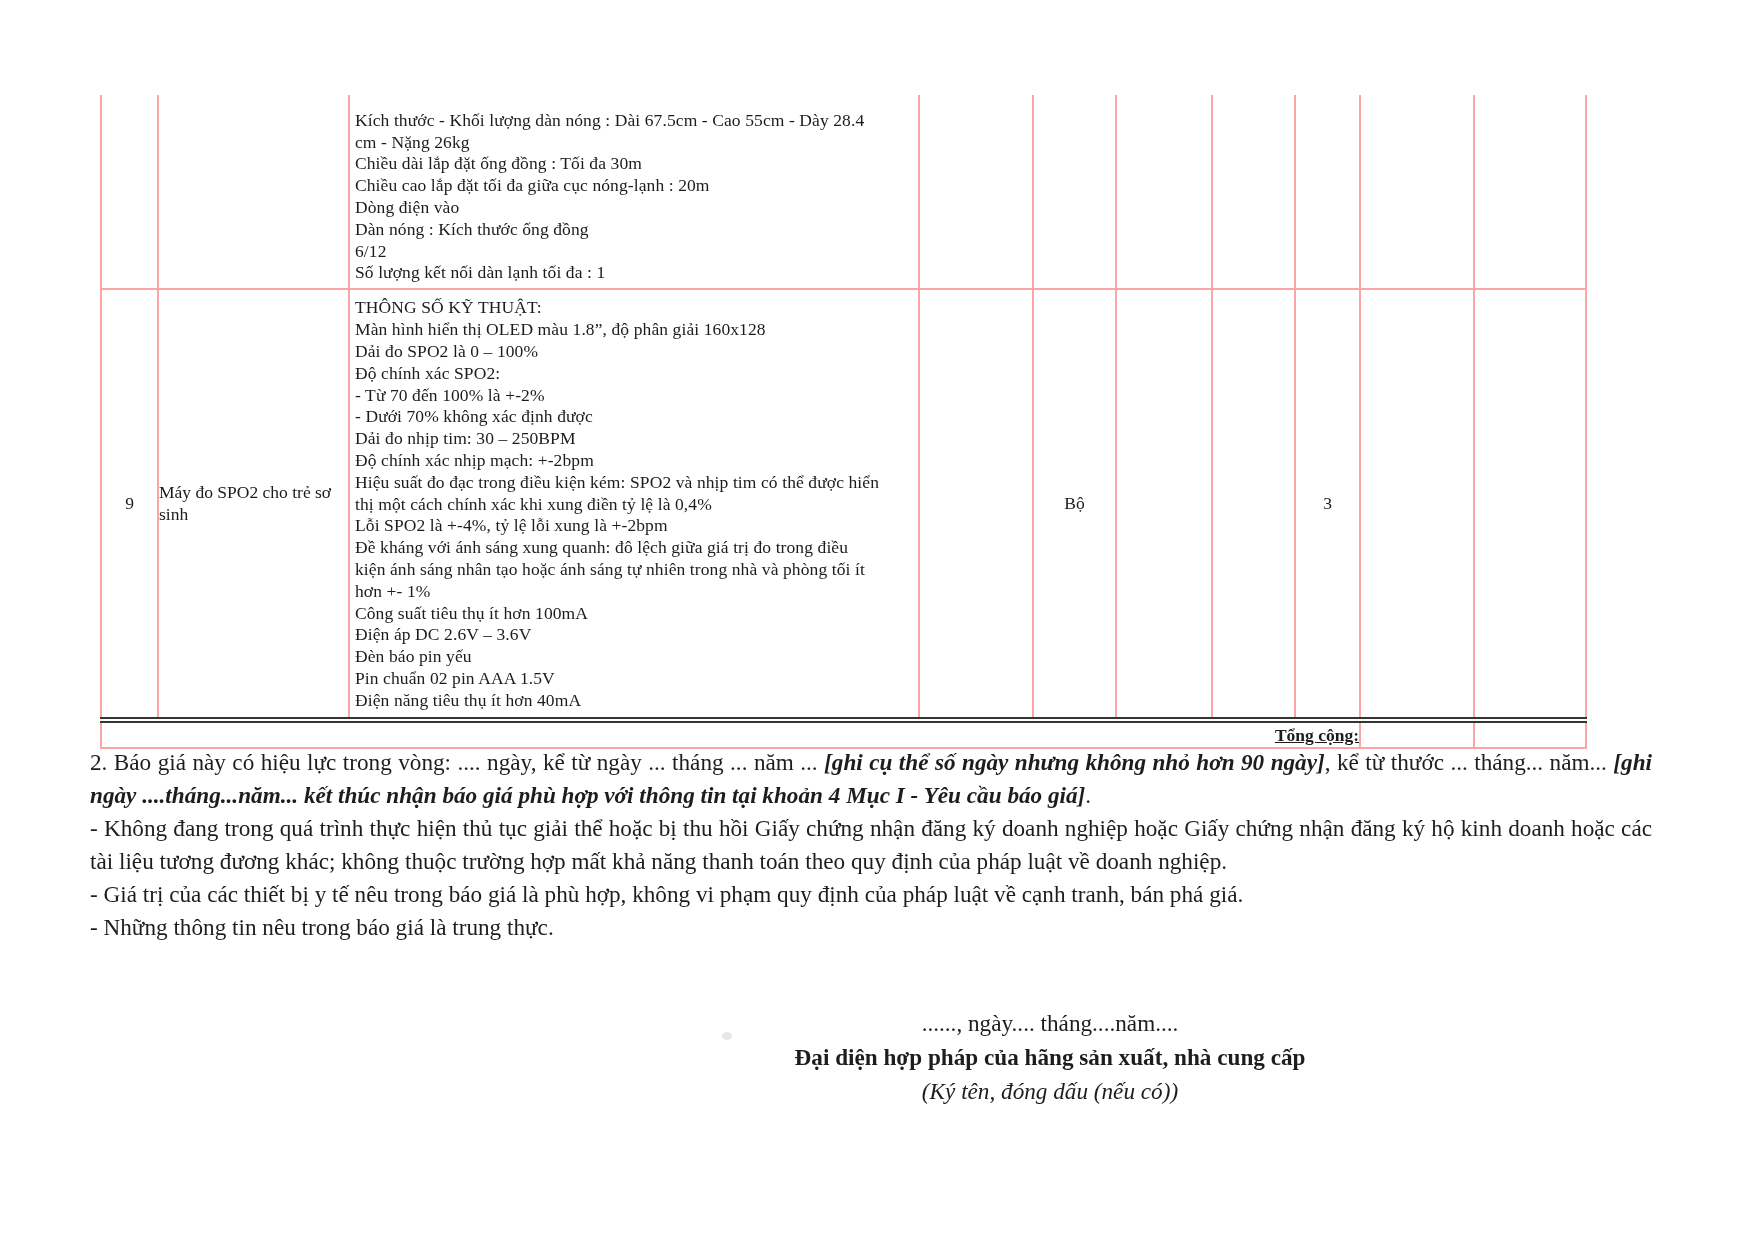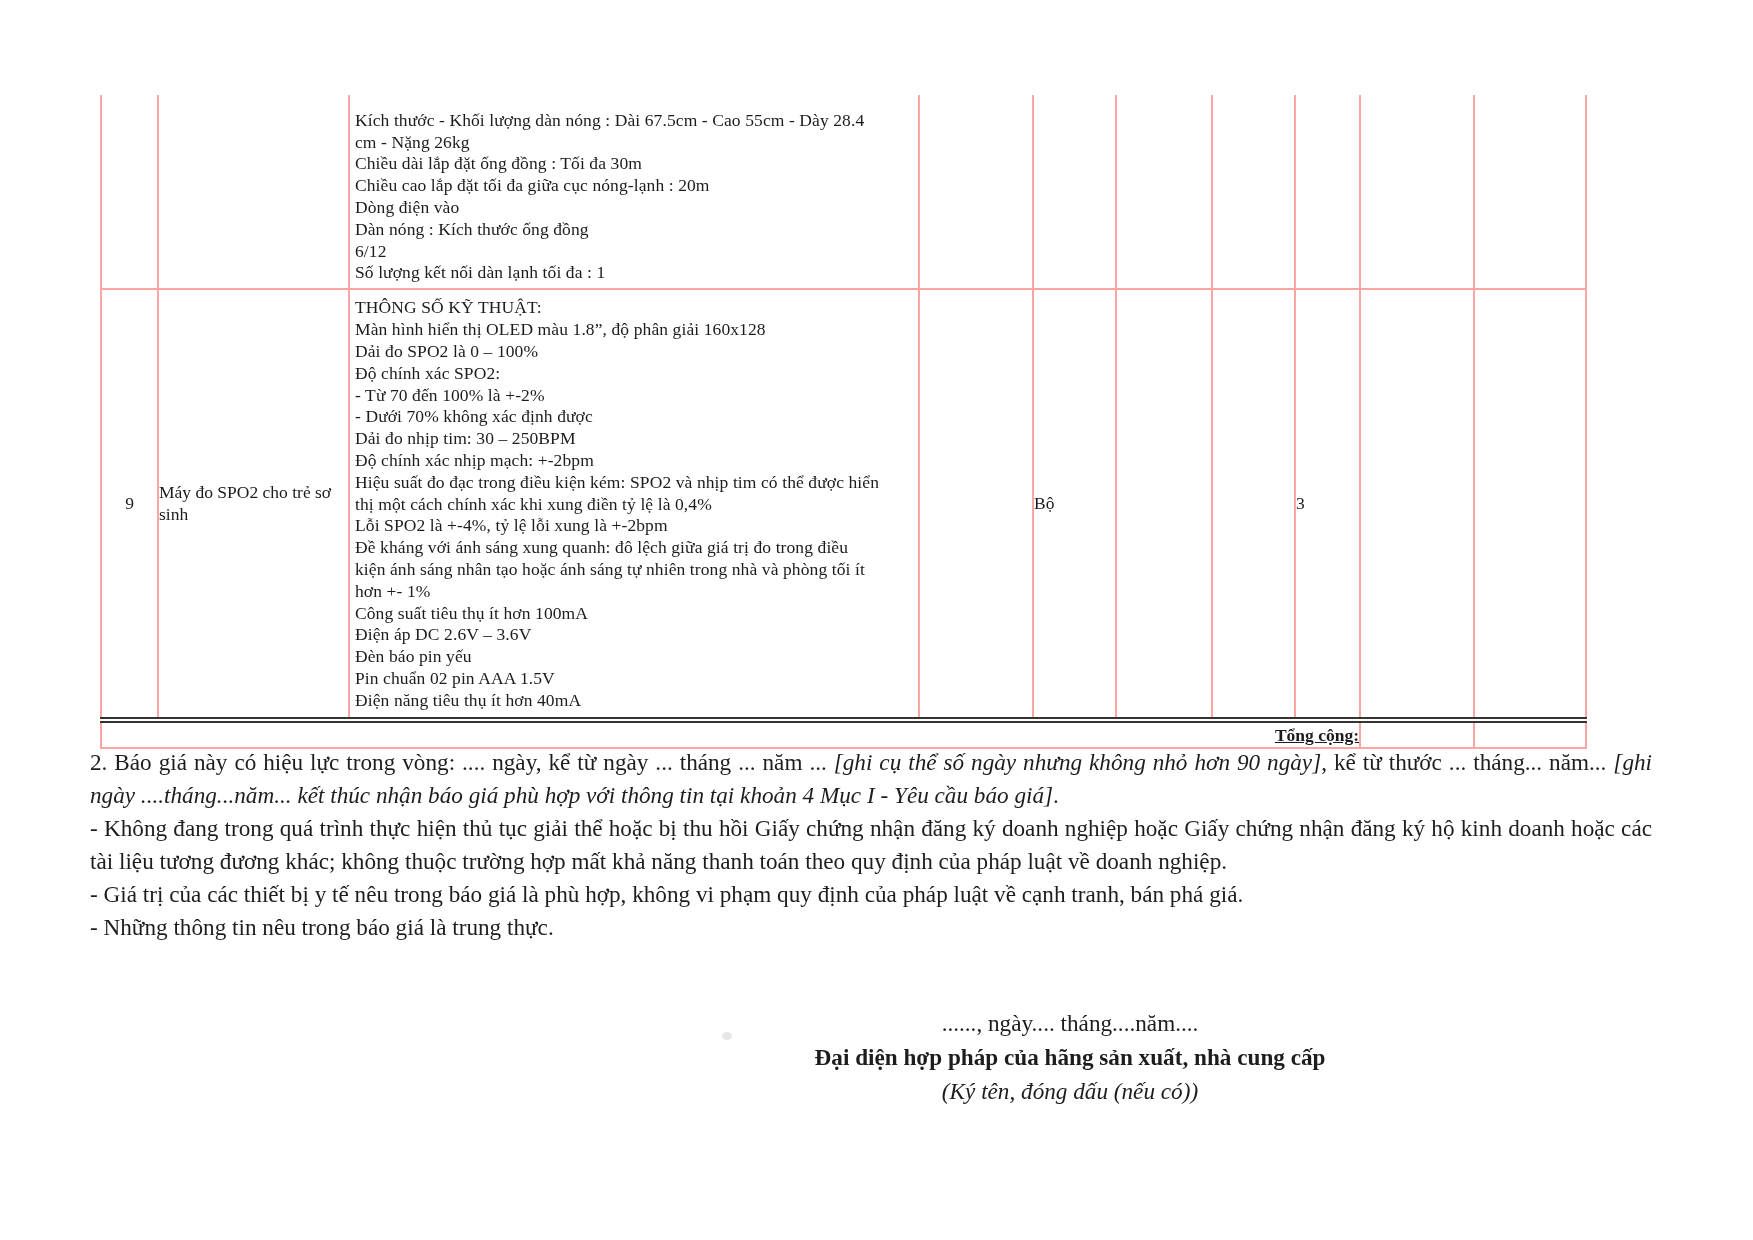--- a/index.html
+++ b/index.html
@@ -38,45 +38,45 @@
   .specs {
     white-space: pre-line;
     line-height: 21.8px;
     padding: 0 4px 2px 5px;
     letter-spacing: 0.1px;
   }
   .specs.cont { padding-top: 13px; }
   .specs.item { padding-top: 4px; }
   td.num-cell { text-align: center; font-size: 18px; }
   td.name-cell { padding: 0 2px 0 4px; line-height: 21.5px; }
-  td.unit-cell, td.qty-cell { text-align: left; }
+  td.unit-cell, td.qty-cell { text-align: center; }
   td.total-cell {
     text-align: right;
     font-weight: bold;
     font-size: 17.5px;
   }
   td.total-cell span { text-decoration: underline; }
 
   
   .footer {
     position: absolute;
     left: 90px;
     top: 746px;
     width: 1562px;
     font-size: 23.2px;
     line-height: 33px;
     text-align: justify;
     color: #1d1d1d;
   }
   .footer p { margin: 0; }
-  .footer i { font-style: italic; }
+  .footer i { font-style: italic; font-weight: bold; }
 
   .sign-block {
     position: absolute;
-    left: 460px;
+    left: 440px;
     top: 1006px;
     width: 1220px;
     text-align: center;
     font-size: 23.2px;
     line-height: 34px;
     color: #1d1d1d;
   }
   .sign-block .date-line { font-weight: normal; }
   .sign-block .title-line { font-weight: bold; }
   .sign-block .note-line { font-style: italic; text-align: center; }

